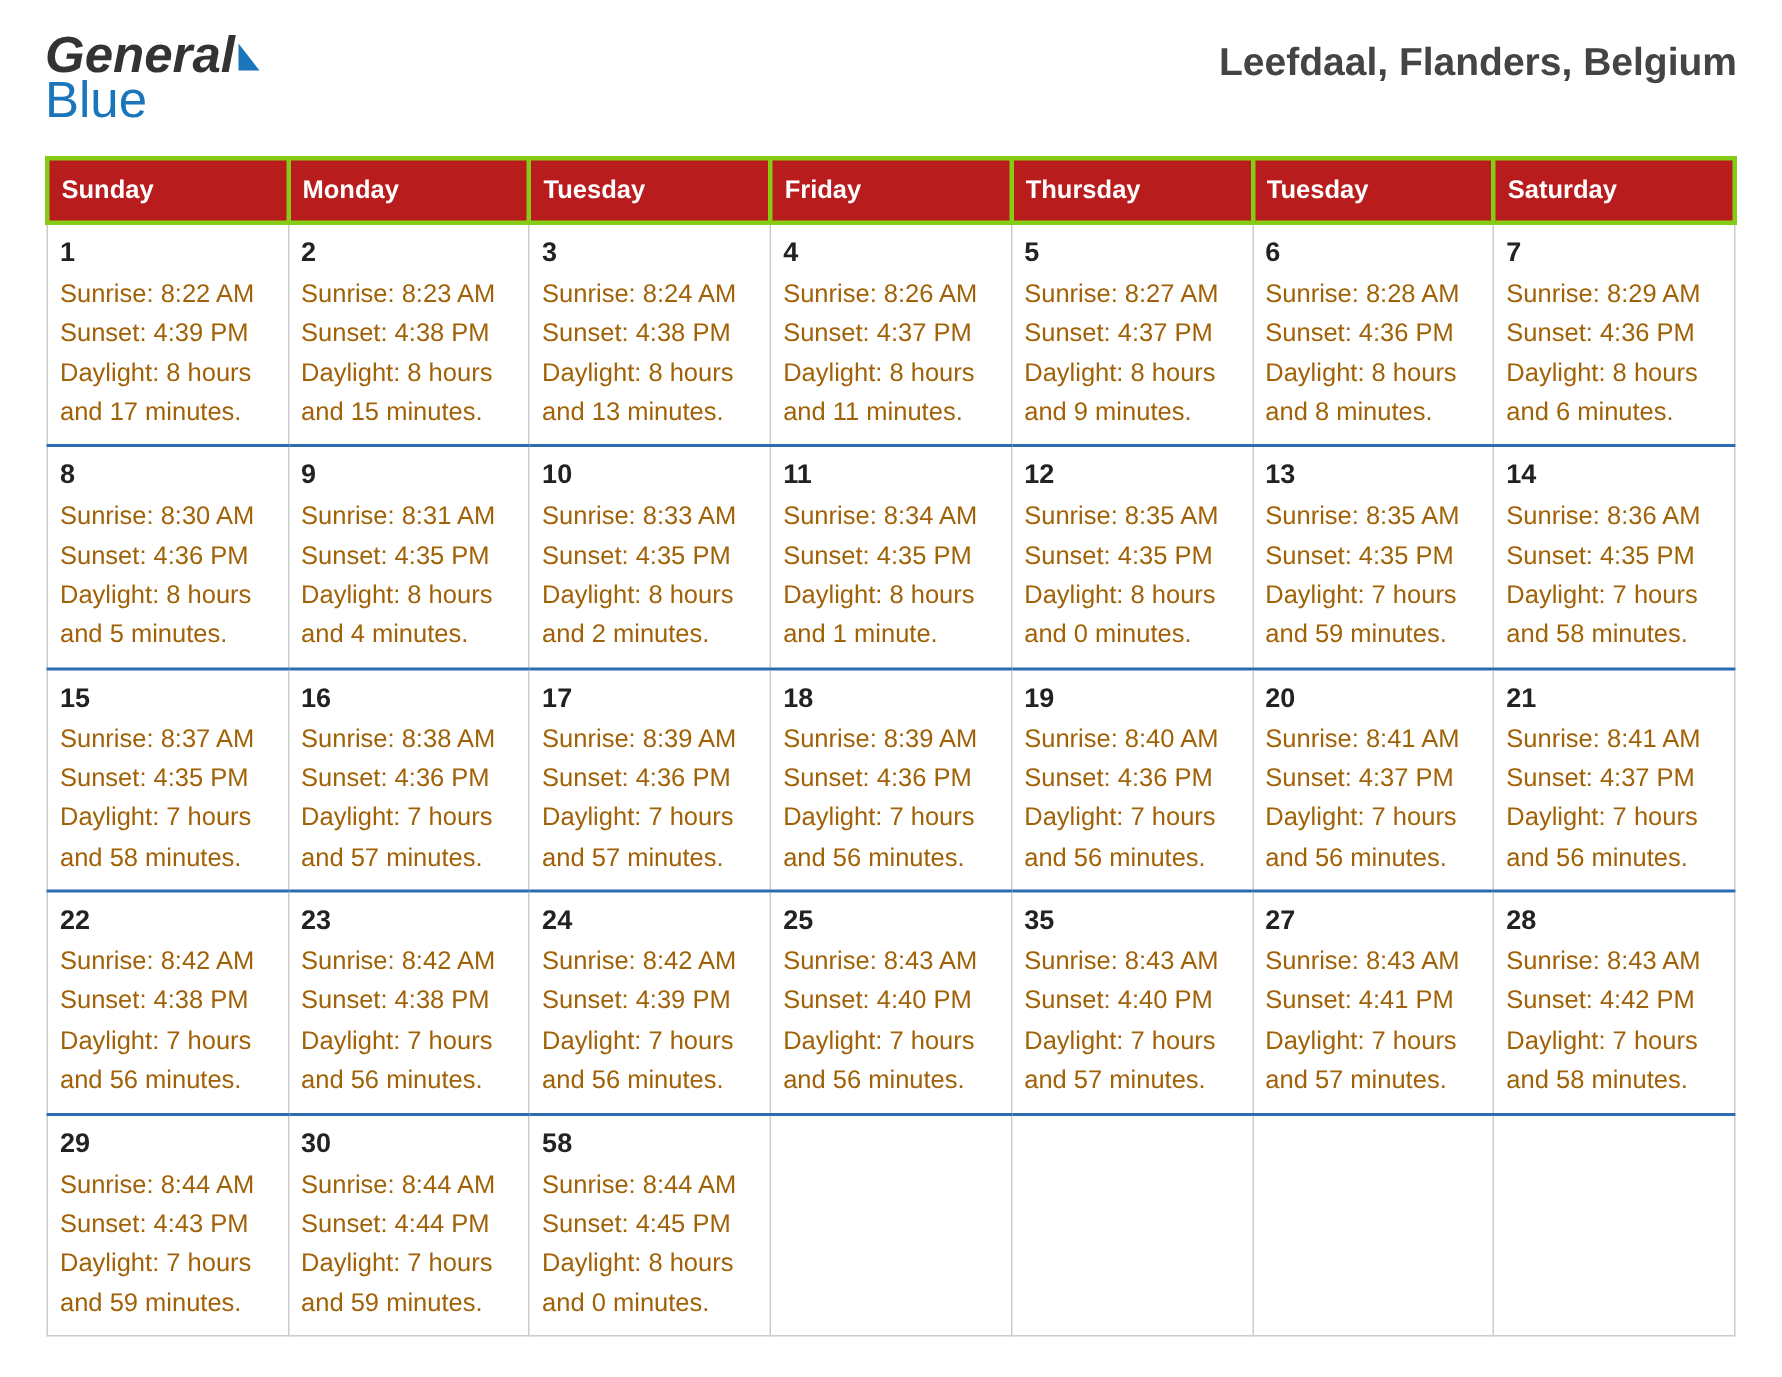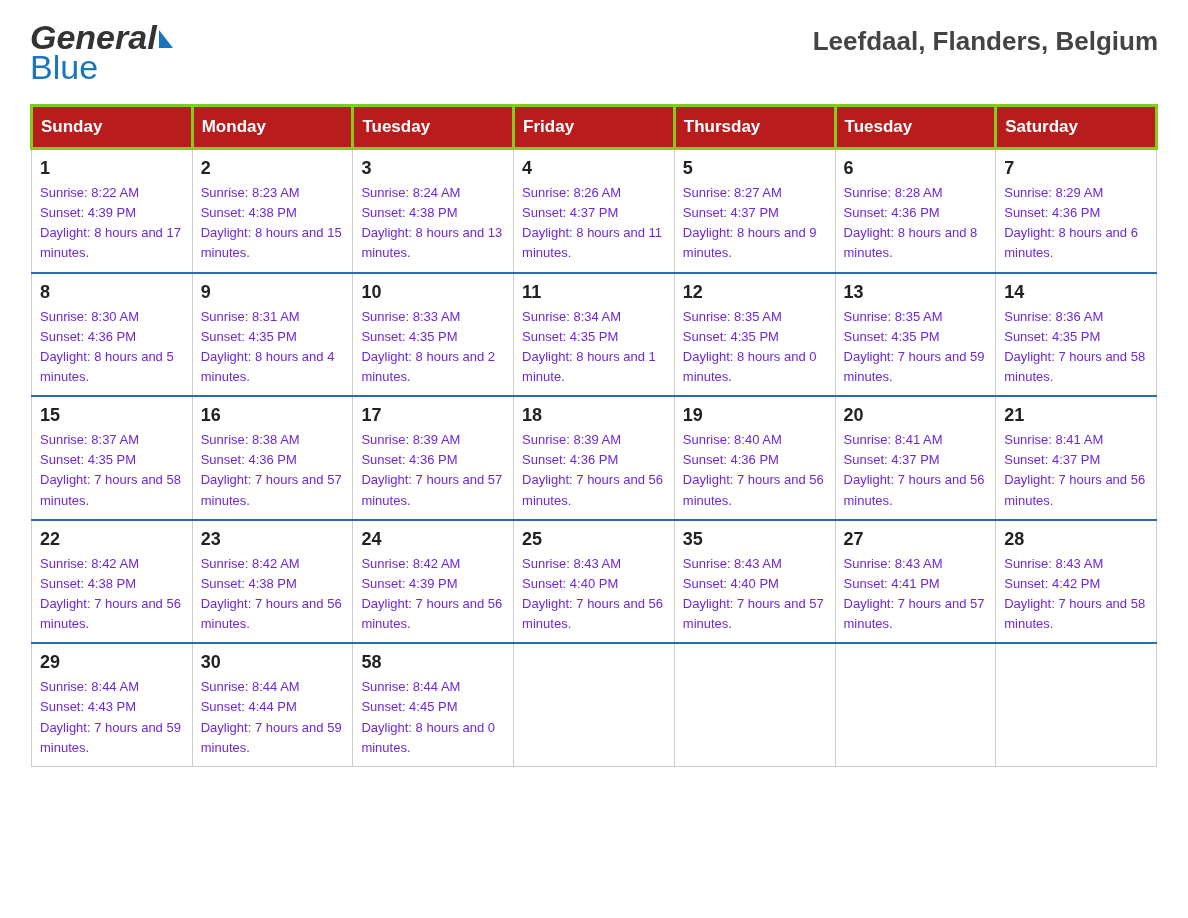--- a/index.html
+++ b/index.html
@@ -60,23 +60,23 @@
       height: 110px;
     }
     .day-number {
       font-size: 18px;
       font-weight: bold;
       color: #222;
       margin-bottom: 4px;
       display: block;
     }
     .day-info {
-      font-size: 13px;
+      font-size: 17px;
       line-height: 1.55;
-      color: #6d28d9;
+      color: #a16207;
     }
   </style>
 </head>
 <body>
 
 <div class="header-area">
   <div class="logo">
     <div style="display:flex; align-items:flex-end; gap:0px;font-style:italic;">
       <div style="font-size:34px; font-weight:bold; color:#333; line-height:1; position:relative;">
         <span>General</span><span style="display:inline-block; width:0; height:0; border-left:14px solid #1a75bb; border-right:0px solid transparent; border-top:18px solid transparent; border-bottom:0px; margin-left:2px; margin-bottom:2px; vertical-align:middle;"></span>

